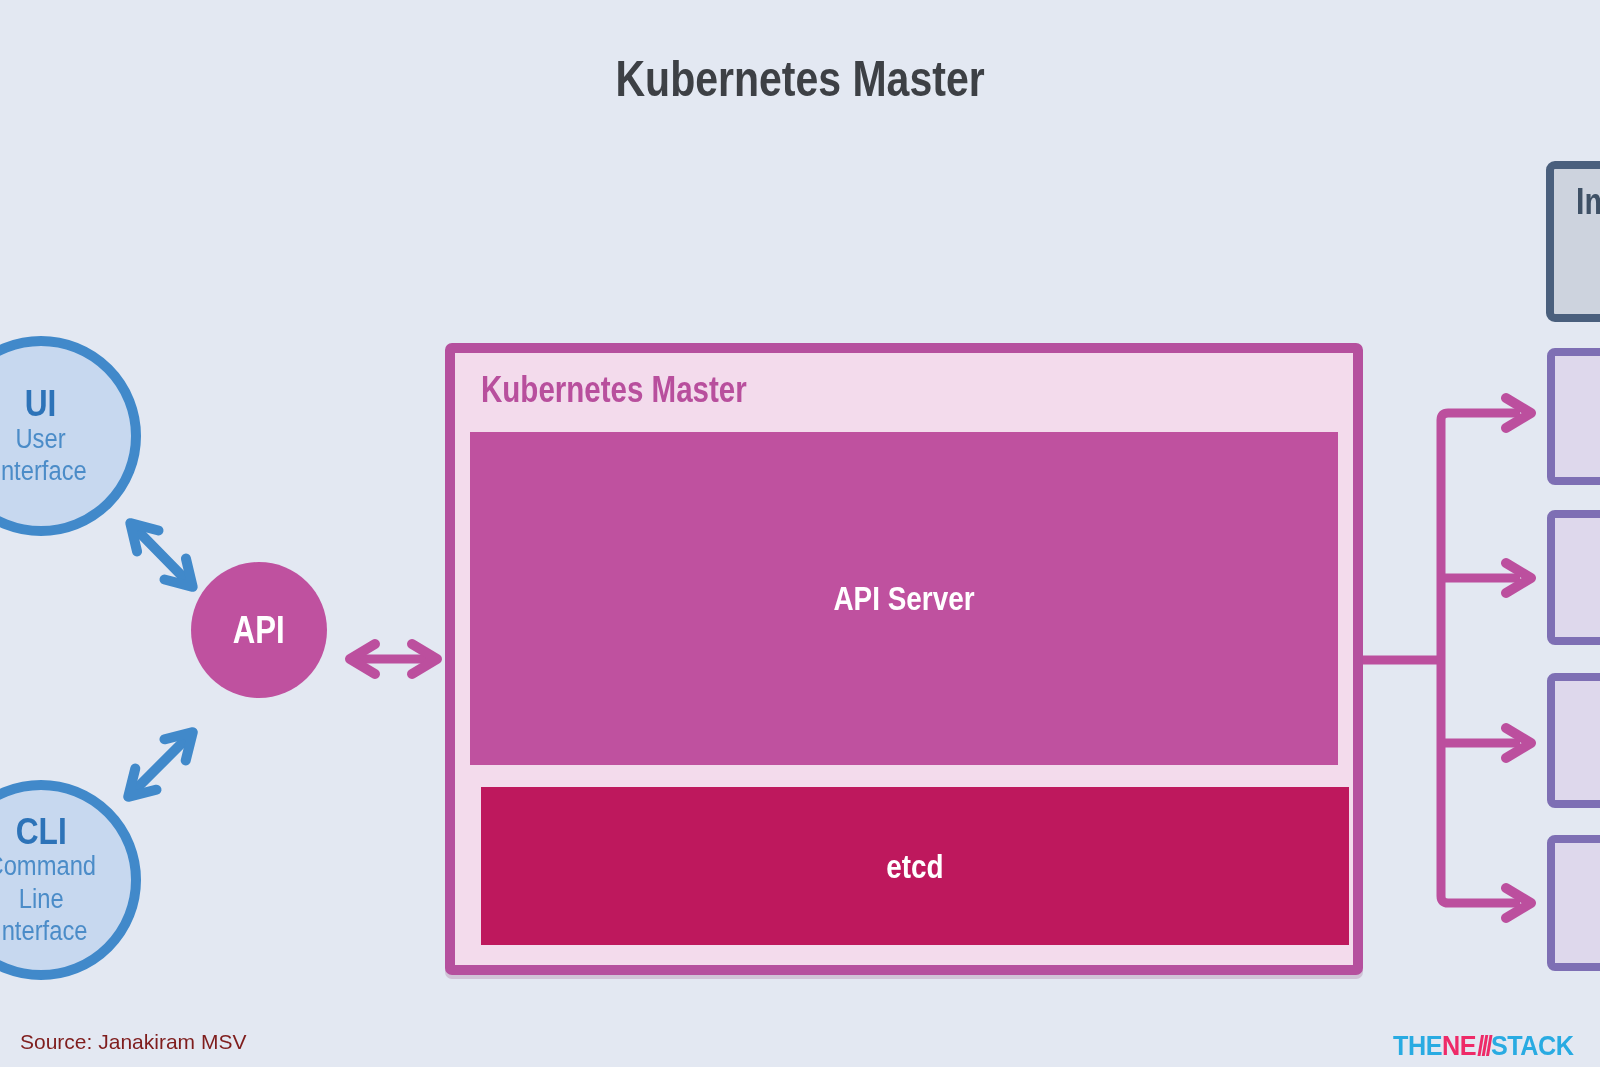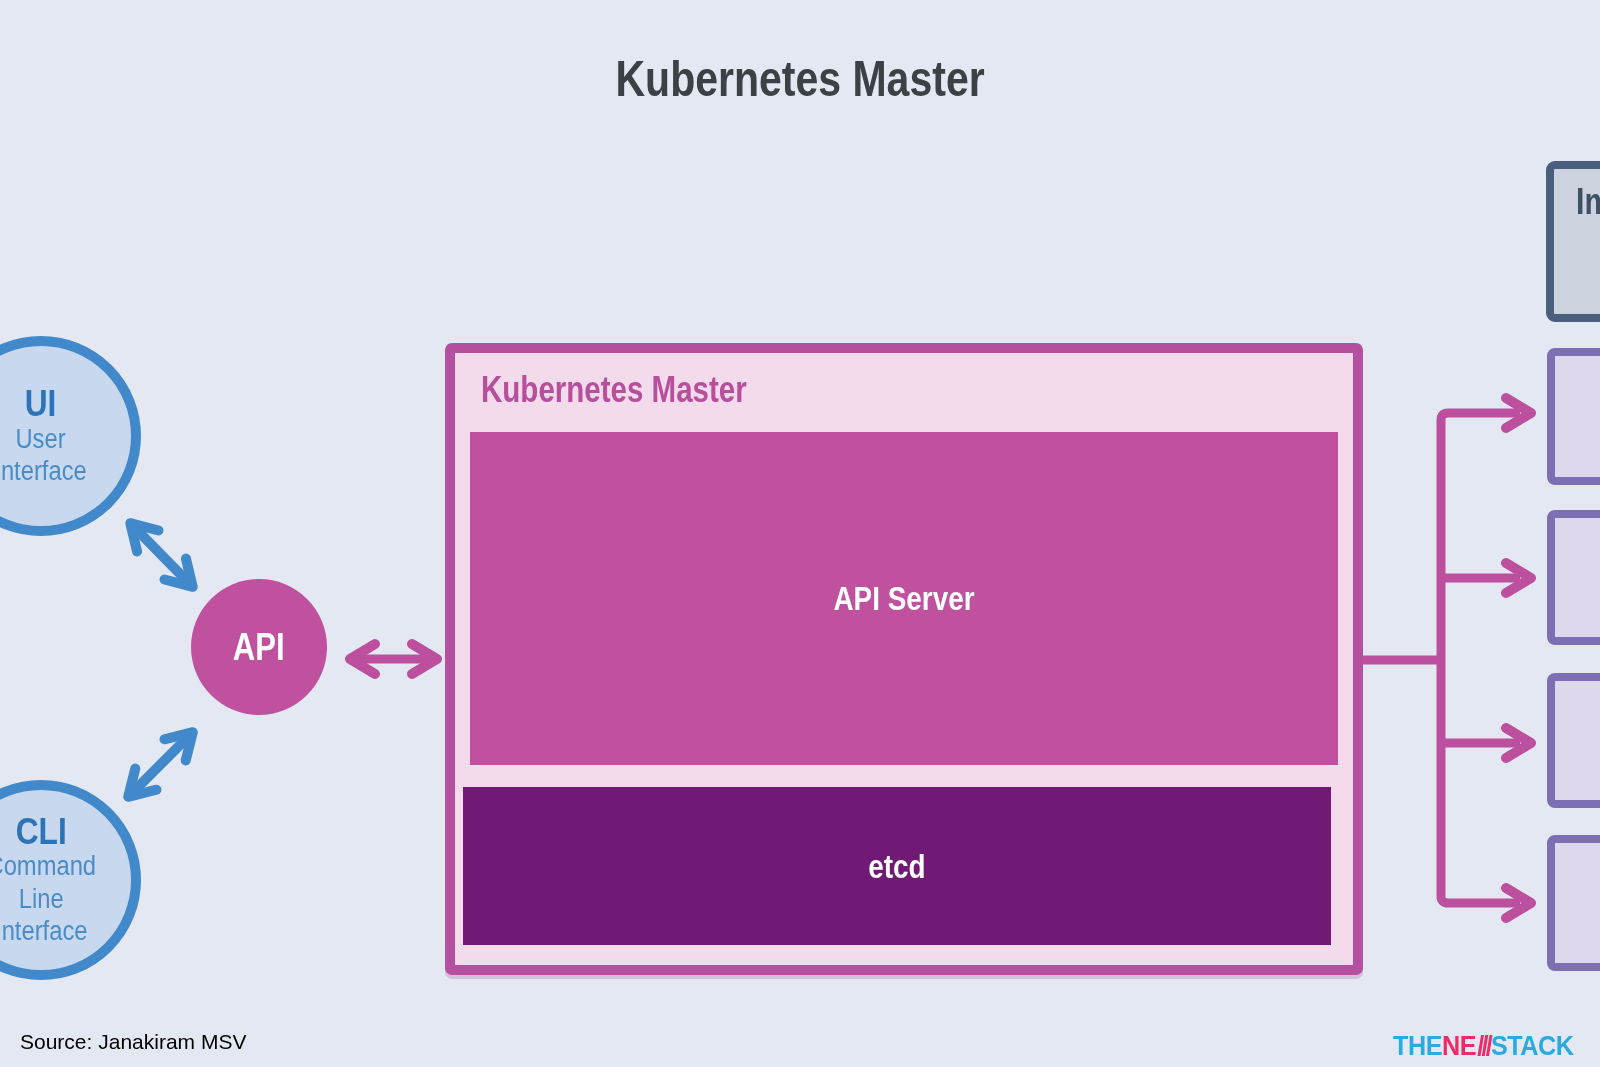--- a/index.html
+++ b/index.html
@@ -25,21 +25,21 @@
     display:flex;align-items:center;justify-content:center;z-index:2;
   }
   .circle-text{display:flex;flex-direction:column;align-items:center;text-align:center;transform:scaleX(0.88);}
   .circle-abbr{font-size:36px;font-weight:bold;color:#2d73b8;line-height:1.05;}
   .circle-line{font-size:27px;color:#4b8cc8;line-height:1.2;}
   .ui-circle{left:-59px;top:336px;}
   .cli-circle{left:-59px;top:780px;}
 
   
   .api-circle{
-    left:191px;top:579px;width:136px;height:136px;border-radius:50%;
+    left:191px;top:562px;width:136px;height:136px;border-radius:50%;
     background:#bf519f;display:flex;align-items:center;justify-content:center;z-index:2;text-align:right;
   }
   .api-label{color:#ffffff;font-size:38px;font-weight:bold;}
 
   
   .master-box{
     left:445px;top:343px;width:918px;height:632px;box-sizing:border-box;
     background:#f3dbec;border:10px solid #b5509e;border-radius:7px;z-index:2;
     box-shadow:0 4px 0 rgba(120,30,95,0.18);
   }
@@ -49,22 +49,22 @@
   }
   .component-row{
     position:absolute;left:15px;top:79px;width:868px;height:333px;
     display:flex;gap:4px;
   }
   .component-box{
     flex:1;background:#bf519f;display:flex;align-items:center;justify-content:center;
   }
   .component-label,.etcd-label{color:#ffffff;font-size:34px;font-weight:bold;white-space:nowrap;}
   .etcd-box{
-    position:absolute;left:8px;top:434px;width:868px;height:158px;
-    background:#701a75;display:flex;align-items:center;justify-content:center;
+    position:absolute;left:26px;top:434px;width:868px;height:158px;
+    background:#be185d;display:flex;align-items:center;justify-content:center;
   }
 
   
   .registry-box{
     left:1546px;top:161px;width:130px;height:161px;box-sizing:border-box;
     background:#cdd3de;border:8px solid #4a5f7d;border-radius:9px;z-index:2;
   }
   .registry-label{
     position:absolute;left:22px;top:12px;
     font-size:37px;font-weight:bold;color:#3f5166;white-space:nowrap;
@@ -73,21 +73,21 @@
   
   .node-box{
     position:absolute;left:1547px;width:110px;box-sizing:border-box;
     background:#ded8ec;border:8px solid #7e6fb4;border-radius:8px;z-index:2;
   }
 
   
   .connector-svg{left:0;top:0;z-index:1;pointer-events:none;}
 
   
-  .source-text{left:20px;top:1030px;font-size:21px;color:#000000;}
+  .source-text{left:20px;top:1030px;font-size:21px;color:#7f1d1d;}
   .logo{
     right:26px;top:1030px;font-size:28px;font-weight:bold;letter-spacing:-0.5px;
     white-space:nowrap;transform:scaleX(0.9);transform-origin:right center;
   }
   .logo-blue{color:#29abe2;}
   .logo-pink{color:#ee2a68;}
   .logo-slashes{color:#ee2a68;letter-spacing:-3px;margin:0 1px;}
 </style>
 </head>
 <body>

